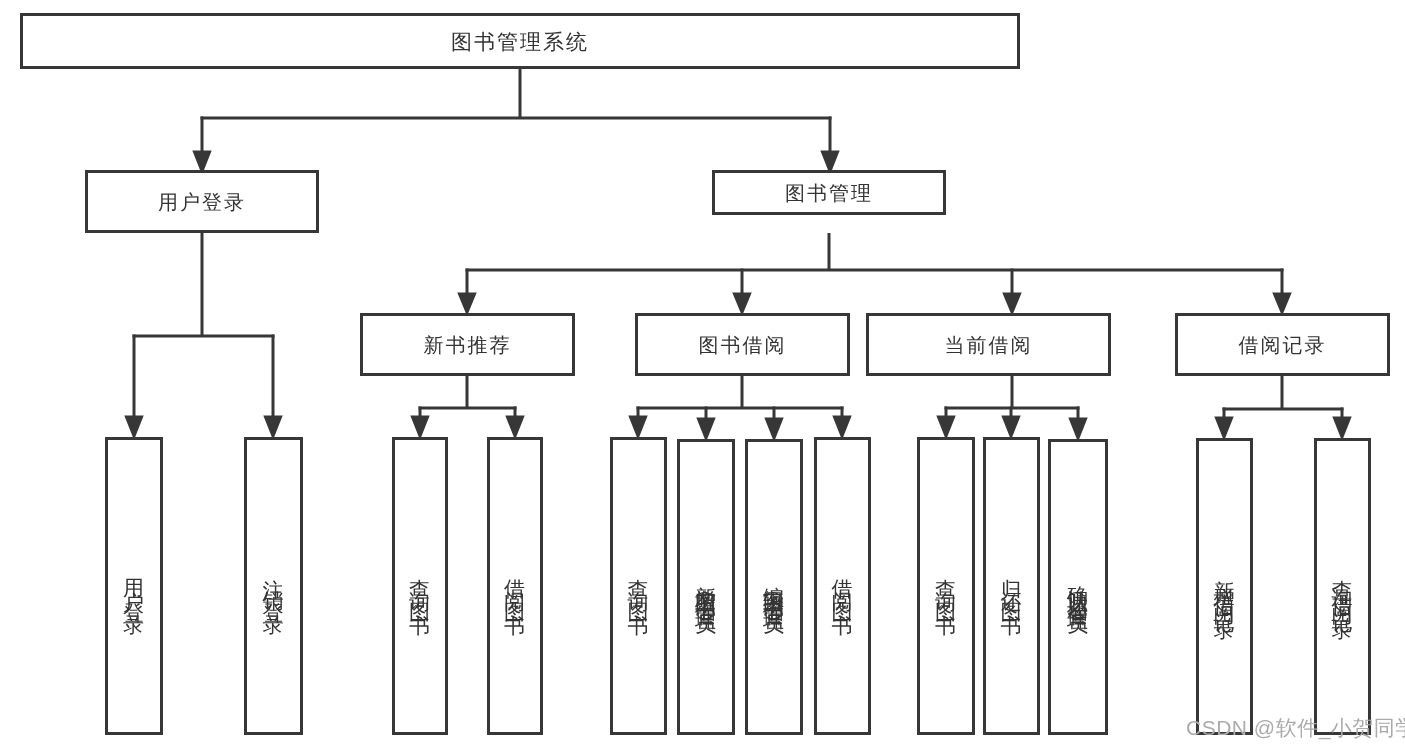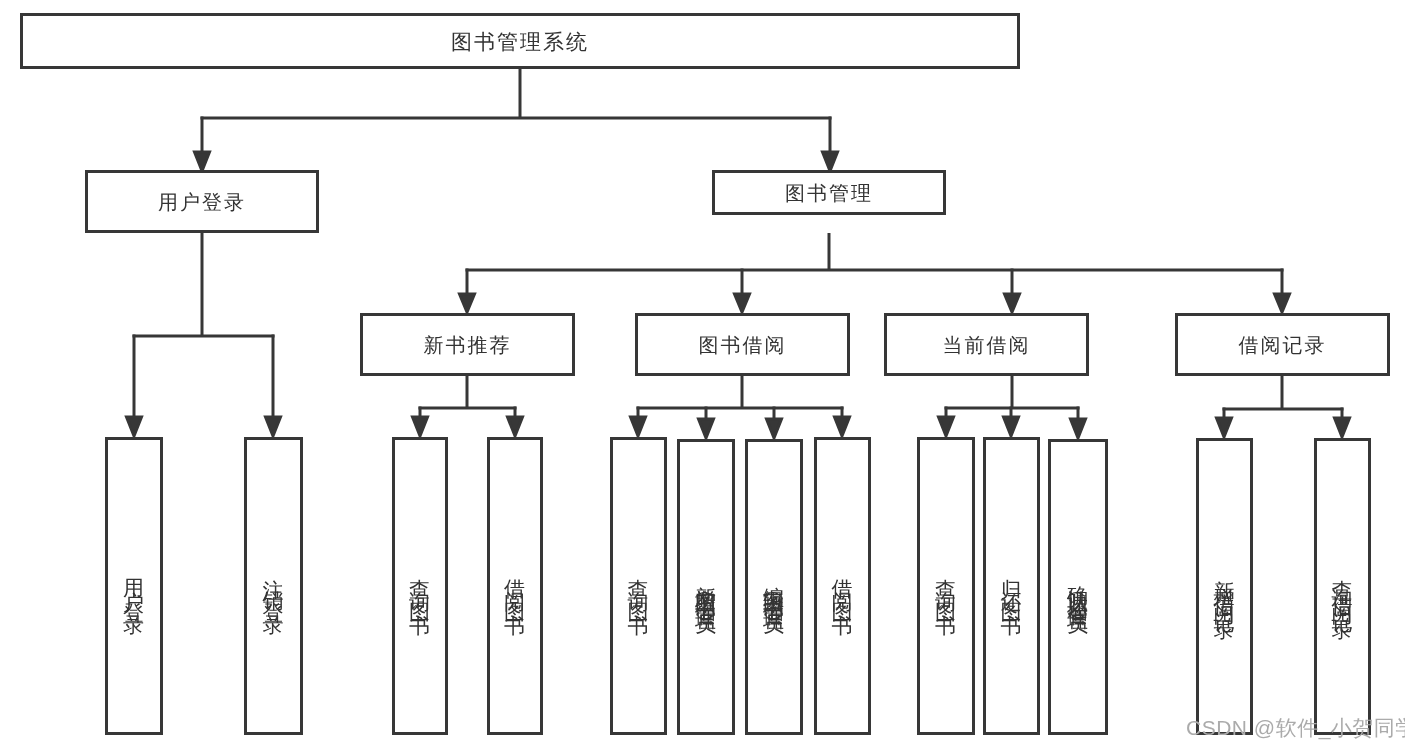--- a/index.html
+++ b/index.html
@@ -146,21 +146,21 @@
     </g>
   </svg>
 
   <div class="node hnode root" style="left:20px; top:13px; width:1000px; height:56px;">图书管理系统</div>
 
   <div class="node hnode" style="left:85px; top:170px; width:234px; height:63px;">用户登录</div>
   <div class="node hnode" style="left:712px; top:170px; width:234px; height:45px;">图书管理</div>
 
   <div class="node hnode" style="left:360px; top:313px; width:215px; height:63px;">新书推荐</div>
   <div class="node hnode" style="left:635px; top:313px; width:215px; height:63px;">图书借阅</div>
-  <div class="node hnode" style="left:884px; top:313px; width:205px; height:63px;">当前借阅</div>
+  <div class="node hnode" style="left:866px; top:313px; width:245px; height:63px;">当前借阅</div>
   <div class="node hnode" style="left:1175px; top:313px; width:215px; height:63px;">借阅记录</div>
 
   <div class="node vnode sp12" style="left:105px; top:437px; width:58px; height:298px;">用户登录</div>
   <div class="node vnode sp12" style="left:244px; top:437px; width:59px; height:298px;">注销登录</div>
 
   <div class="node vnode sp12" style="left:392px; top:437px; width:56px; height:298px;">查询图书</div>
   <div class="node vnode sp12" style="left:487px; top:437px; width:56px; height:298px;">借阅图书</div>
 
   <div class="node vnode sp12" style="left:610px; top:437px; width:57px; height:298px;">查询图书</div>
   <div class="node vnode sp4" style="left:677px; top:439px; width:58px; height:296px;">新增图书（管理员）</div>

